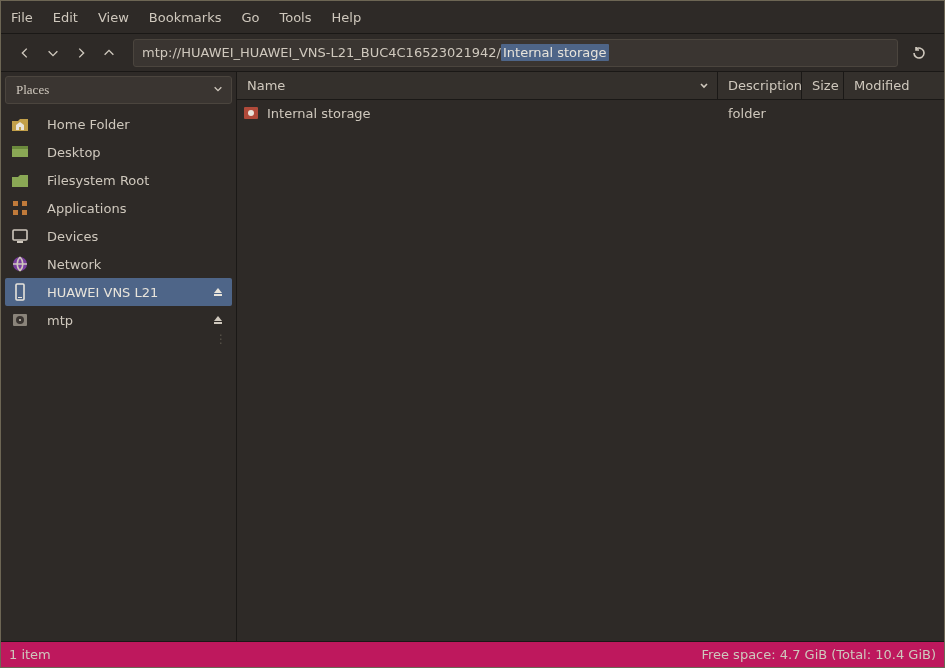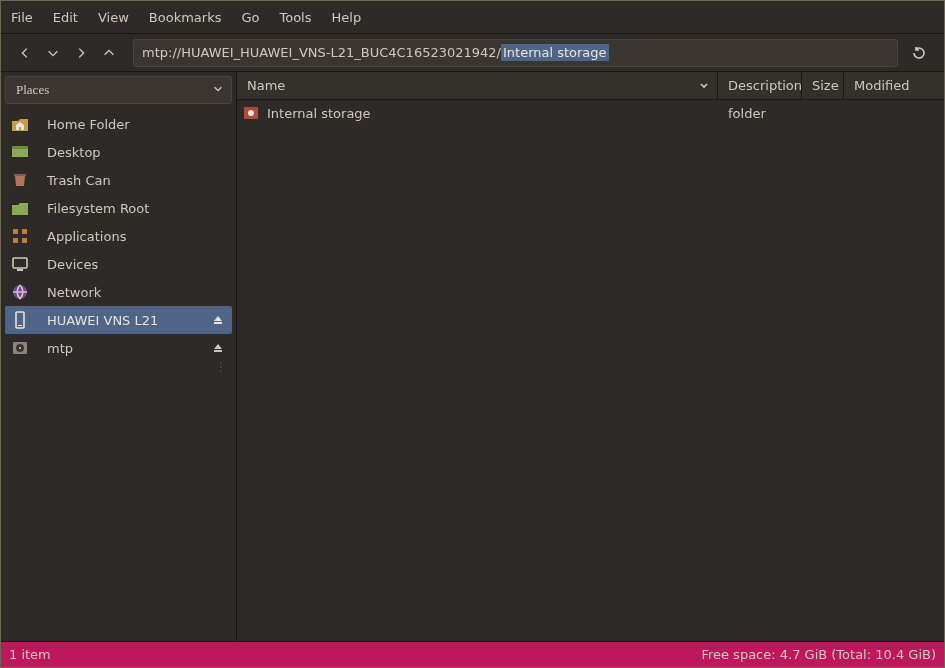--- a/index.html
+++ b/index.html
@@ -274,29 +274,20 @@
     <div class="side-item">
       <span class="side-icon">
         <svg viewBox="0 0 18 18" width="18" height="18">
             <rect x="1" y="5" width="16" height="9" fill="#8aa855"></rect>
             <rect x="1" y="3" width="16" height="3" fill="#6b8a3c"></rect>
           </svg>
       </span>
       <span class="side-label">Desktop</span>
     </div>
 
-    <div class="side-item">
-      <span class="side-icon">
-        <svg viewBox="0 0 18 18" width="18" height="18">
-            <path fill="#b0745a" d="M4 5h10l-1 10H5z"></path>
-            <rect x="3" y="3" width="12" height="2" fill="#8a5a44"></rect>
-          </svg>
-      </span>
-      <span class="side-label">Trash Can</span>
-    </div>
 
     <div class="side-item">
       <span class="side-icon">
         <svg viewBox="0 0 18 18" width="18" height="18">
             <path fill="#8aa855" d="M1 6h6l2-2h8v12H1z"></path>
           </svg>
       </span>
       <span class="side-label">Filesystem Root</span>
     </div>
 

